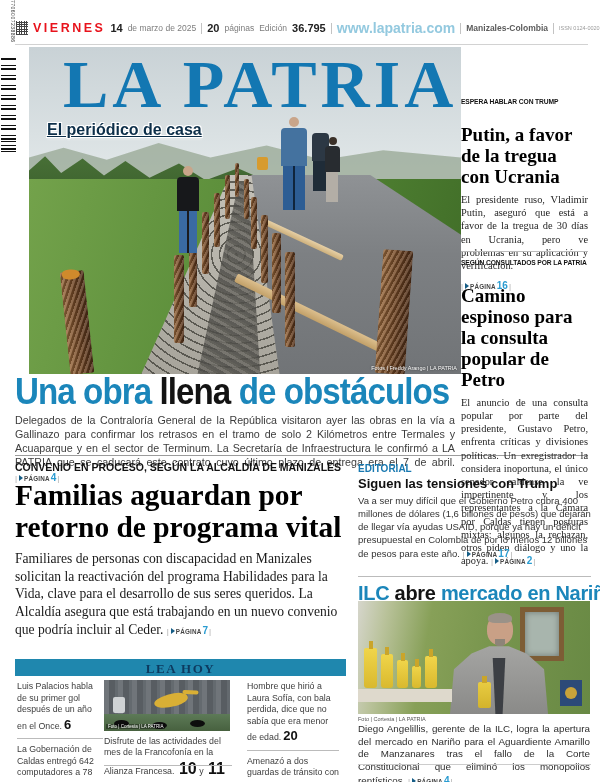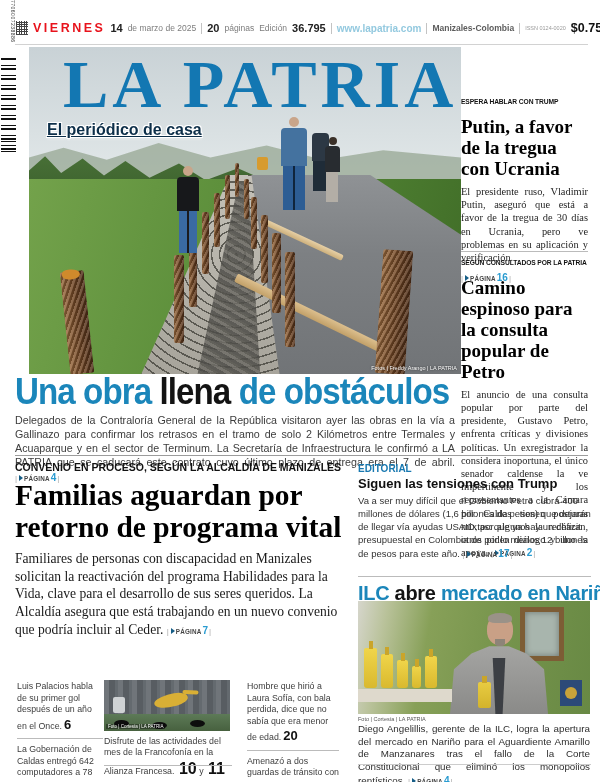--- a/index.html
+++ b/index.html
@@ -11,21 +11,21 @@
   .topbar { position:absolute; left:14px; top:16px; right:12px; height:24px;
             display:flex; align-items:center; gap:5px; white-space:nowrap; }
   .qr { width:14px; height:14px; flex:0 0 auto;
         background:
           repeating-linear-gradient(0deg,#444 0 1px,transparent 1px 2.5px),
           repeating-linear-gradient(90deg,#444 0 1px,#fff 1px 2.5px); }
   .day { color:#e8131c; font-weight:bold; font-size:12.5px; letter-spacing:2.5px; }
   .tb-b { font-weight:bold; font-size:11px; color:#222; }
   .tb-s { font-size:8.5px; color:#7d7d7d; }
   .sep { width:0; height:11px; border-left:1px solid #c3c3c3; }
-  .site { font-size:10px; color:#93c9df; font-weight:bold; text-decoration:none; }
+  .site { font-size:14px; color:#93c9df; font-weight:bold; text-decoration:none; }
   .city { font-size:8.5px; color:#5c5c5c; font-weight:bold; }
   .issn { font-size:5.5px; color:#9a9a9a; }
   .price { margin-left:auto; font-weight:bold; font-size:12.5px; color:#111; }
   .topline { position:absolute; left:15px; right:12px; top:44px; border-top:1px solid #d2d2d2; }
 
   
   .barcode { position:absolute; left:1px; top:58px; width:15px; height:96px;
              background:repeating-linear-gradient(to bottom,
                #111 0 2px,#fff 2px 3.5px,#111 3.5px 4.2px,#fff 4.2px 7px,#111 7px 8px,#fff 8px 10px); }
   .barcode-num { position:absolute; left:10px; top:0; writing-mode:vertical-rl;
@@ -119,21 +119,21 @@
   .c-blue { color:#1b86ba; } .c-dark { color:#131313; }
   .deck { position:absolute; left:15px; top:413px; width:440px; font-size:10.7px; line-height:1.32;
           color:#3c3c3c; text-align:justify; }
   .rule-main { position:absolute; left:15px; top:455px; width:573px; border-top:1px solid #9c9c9c; }
 
   
   .rc { position:absolute; width:127px; left:461px; }
   .rc1 { top:98px; } .rc2 { top:259px; }
   .kicker { font-weight:bold; font-size:6.7px; line-height:1.1; color:#111; letter-spacing:-.1px; }
   .rc h3 { font-family:"Liberation Serif", serif; font-weight:bold; font-size:19px; line-height:1.1;
-           color:#000; margin-top:12px; }
+           color:#000; margin-top:20px; }
   .rc .body { font-family:"Liberation Serif", serif; font-size:10.4px; line-height:1.27;
               color:#1f1f1f; text-align:justify; margin-top:5px; }
   .rc .pg.block { display:block; margin-top:3px; }
   .rule-rc { position:absolute; left:461px; top:251px; width:127px; border-top:1px solid #bbb; }
 
   
   .fam { position:absolute; left:15px; top:461px; width:345px; }
   .kicker2 { font-weight:bold; font-size:10.5px; color:#111; }
   .fam h2 { font-family:"Liberation Serif", serif; font-weight:bold; font-size:30px; line-height:1.05;
             color:#000; margin-top:6px; transform:scaleX(.98); transform-origin:0 0; white-space:nowrap; }
@@ -340,20 +340,21 @@
       <span class="bottle b4"></span>
       <span class="bottle b5"></span>
     </div>
     <div class="ilc-shelf"></div>
     <div class="ilc-plaque"></div>
   </div>
   <span class="ilc-credit">Foto | Cortesía | LA PATRIA</span>
   <p class="ilc-cap"><span>Diego Angelillis, gerente de la ILC, logra la apertura del mercado en Nariño para el Aguardiente Amarillo de Manzanares tras el fallo de la Corte Constitucional que eliminó los monopolios rentísticos. </span><span class="pg"><span class="pg-arrow"></span><span class="pg-label">PÁGINA</span><span class="pg-num">4</span></span></p>
   <div class="rule-ilc"></div>
 
+  <div class="lh-bar"><span>LEA HOY</span></div>
 
   <div class="lh-col lh-col1">
     <p class="brief"><span>Luis Palacios habla de su primer gol después de un año en el Once.</span><b class="bnum">6</b></p>
     <div class="bhr"></div>
     <p class="brief"><span>La Gobernación de Caldas entregó 642 computadores a 78 sedes educativas.</span><b class="bnum">7</b></p>
 
   </div>
 
   <div class="lh-photo">
     <div class="lh-curtain"></div>

